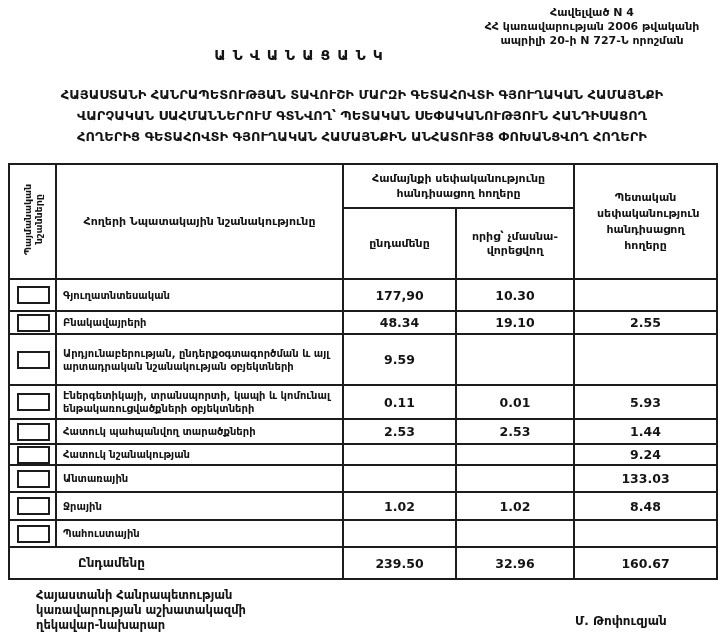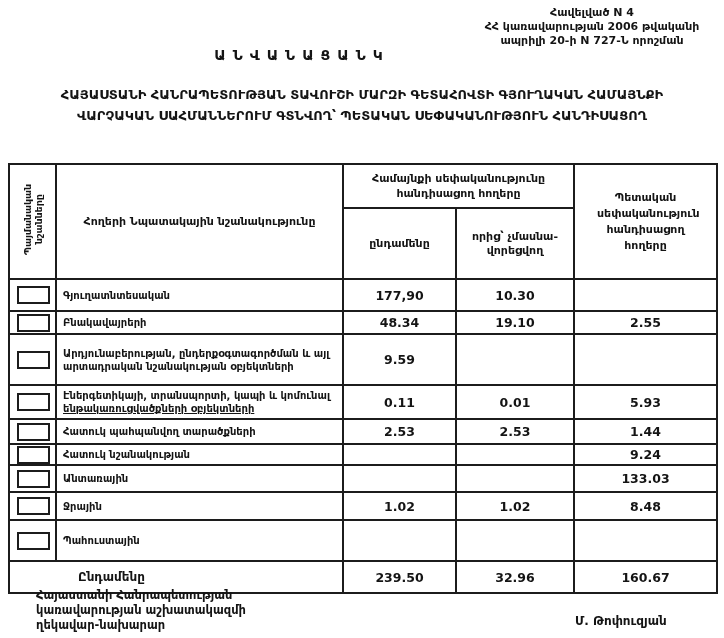--- a/index.html
+++ b/index.html
@@ -39,21 +39,21 @@
     font-size:9.5px;font-weight:bold;line-height:11px;white-space:pre-line;
   }
   th.c2{font-size:11px;padding:0 8px;}
   th.cspan{font-size:11px;line-height:15px;padding:0 12px;}
   th.c3,th.c4{font-size:11px;line-height:14px;white-space:pre-line;}
   th.c5{font-size:11px;line-height:16px;padding:0 22px;}
 
   td.cbcell{vertical-align:middle;}
   .cbox{width:29px;height:14px;border:2px solid #1c1c1c;margin-left:7px;background:#fff;}
   td.lbl{font-size:10px;font-weight:bold;line-height:13px;padding:1px 4px 1px 6px;vertical-align:middle;}
-  td.lbl .ul{text-decoration:underline;}
+  td.lbl .ul{}
   td.num{font-size:12.5px;font-weight:bold;text-align:center;vertical-align:middle;}
 
   tr.trow{height:32px;}
   td.total-label{font-size:12px;font-weight:bold;vertical-align:middle;padding-left:68px;}
 
   .sig{
     position:absolute;left:36px;top:588px;
     font-size:11.5px;font-weight:bold;line-height:15px;
   }
   .sig-name{
@@ -70,20 +70,21 @@
     <div>Հավելված N 4</div>
     <div>ՀՀ կառավարության 2006 թվականի</div>
     <div>ապրիլի 20-ի N 727-Ն որոշման</div>
   </div>
 
   <div class="doc-title">ԱՆՎԱՆԱՑԱՆԿ</div>
 
   <div class="heading">
     <div>ՀԱՅԱՍՏԱՆԻ ՀԱՆՐԱՊԵՏՈՒԹՅԱՆ ՏԱՎՈՒՇԻ ՄԱՐԶԻ ԳԵՏԱՀՈՎՏԻ ԳՅՈՒՂԱԿԱՆ ՀԱՄԱՅՆՔԻ</div>
     <div>ՎԱՐՉԱԿԱՆ ՍԱՀՄԱՆՆԵՐՈՒՄ ԳՏՆՎՈՂ՝ ՊԵՏԱԿԱՆ ՍԵՓԱԿԱՆՈՒԹՅՈՒՆ ՀԱՆԴԻՍԱՑՈՂ</div>
+    <div>ՀՈՂԵՐԻՑ ԳԵՏԱՀՈՎՏԻ ԳՅՈՒՂԱԿԱՆ ՀԱՄԱՅՆՔԻՆ ԱՆՀԱՏՈՒՅՑ ՓՈԽԱՆՑՎՈՂ ՀՈՂԵՐԻ</div>
   </div>
 
   <table class="land">
     <colgroup>
       <col style="width:47px">
         <col style="width:287px">
         <col style="width:113px">
         <col style="width:118px">
         <col style="width:143px">
     </colgroup>
@@ -169,21 +170,21 @@
         </tr>
         <tr style="height: 28px;">
           <td class="cbcell">
             <div class="cbox"></div>
           </td>
           <td class="lbl"><span>Ջրային</span></td>
           <td class="num">1.02</td>
           <td class="num">1.02</td>
           <td class="num">8.48</td>
         </tr>
-        <tr style="height: 41px; margin-left: 24px;">
+        <tr style="height: 27px; margin-left: 24px;">
           <td class="cbcell">
             <div class="cbox"></div>
           </td>
           <td class="lbl"><span>Պահուստային</span></td>
           <td class="num"></td>
           <td class="num"></td>
           <td class="num"></td>
         </tr>
       </tbody>
     <tfoot>

